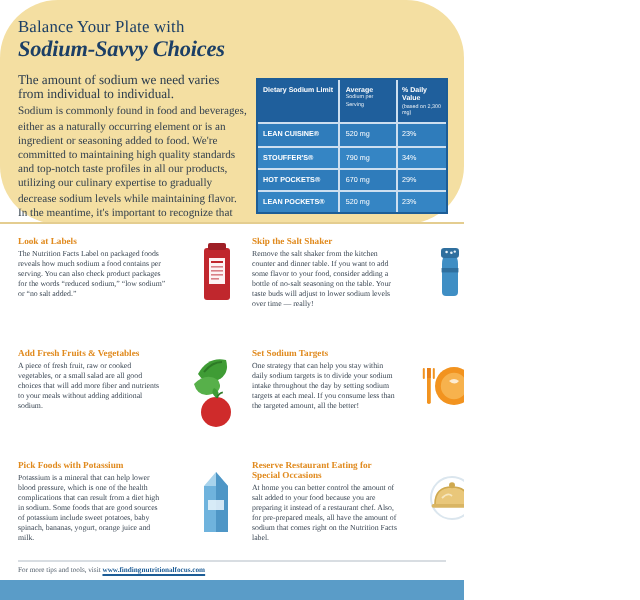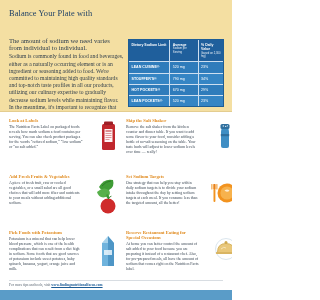--- a/index.html
+++ b/index.html
@@ -8,20 +8,21 @@
     background:#ffffff;
     font-family:"Liberation Sans", sans-serif;
     -webkit-font-smoothing:antialiased;
   }
   .page{position:relative;width:232px;height:300px;background:#fff;}
 
   
   .header{
     position:absolute;left:0;top:0;width:232px;height:112px;
     background:#f4dfa2;
+    border-radius:29px;
   }
   .title-wrap{position:absolute;left:9px;top:9px;width:130px;}
   .title-line1{
     font-family:"Liberation Serif", serif;
     font-size:8.4px;color:#1c3f66;letter-spacing:.1px;line-height:10px;
   }
   .title-line2{
     font-family:"Liberation Serif", serif;
     font-size:11.2px;font-weight:bold;font-style:italic;
     color:#1c3f66;line-height:13px;letter-spacing:-.1px;
@@ -105,20 +106,21 @@
 </style>
 </head>
 <body>
 
 <div class="page">
 
   <div class="header">
 
     <div class="title-wrap">
       <div class="title-line1">Balance Your Plate with</div>
+      <div class="title-line2">Sodium-Savvy Choices</div>
     </div>
 
     <div class="intro">
       <span class="lead">The amount of sodium we need varies from individual to individual.</span>
       <span>Sodium is commonly found in food and beverages, either as a naturally occurring element or is an ingredient or seasoning added to food. We're committed to maintaining high quality standards and top-notch taste profiles in all our products, utilizing our culinary expertise to gradually decrease sodium levels while maintaining flavor. In the meantime, it's important to recognize that there are lots of ways to be sodium savvy. Here are a few tips to help you Balance Your Plate as you can meet MyPlate sodium recommendations.</span>
     </div>
 
     <div class="table">
       <div class="trow thead">
         <div class="tc c1">

